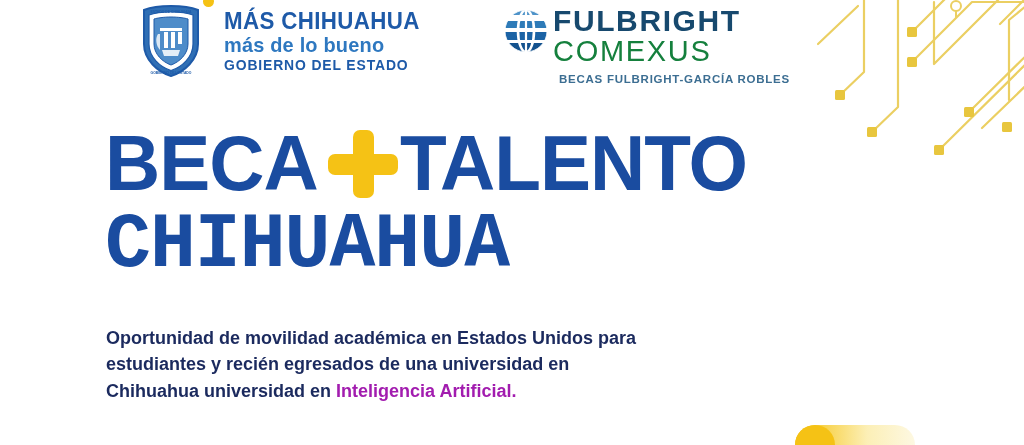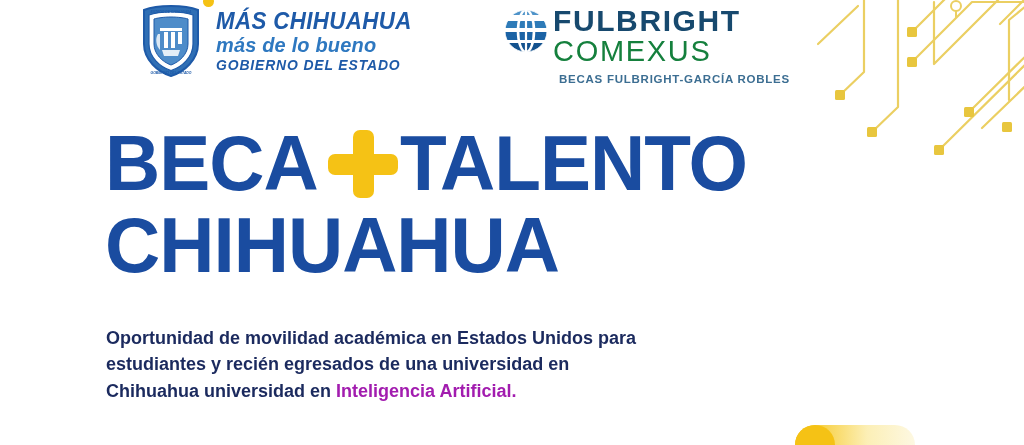--- a/index.html
+++ b/index.html
@@ -45,22 +45,21 @@
   .header {
     position:absolute;
     top:0; left:0; right:0;
     height:100px;
   }
   .logo-gob {
     position:absolute;
     left:140px; top:4px;
     display:flex;
     align-items:center;
-    gap:14px;
-    font-style:italic;
+    gap:22px;
   }
   .shield { width:62px; height:74px; flex:none; }
   .gob-text { padding-top:2px; }
   .gob-l1 {
     font-size:24px; font-weight:bold;
     letter-spacing:0.4px;
     color:#1E5AA8;
     line-height:1.02;
     font-family:"Liberation Sans", sans-serif;
     transform:scaleX(0.93);
@@ -135,21 +134,21 @@
     flex:none;
     margin:0 2px 0 6px;
   }
   .plus-glyph i, .plus-glyph b {
     position:absolute;
     background:#F5C215;
     border-radius:7px;
   }
   .plus-glyph i { left:0; top:24px; width:70px; height:21px; }
   .plus-glyph b { left:24.5px; top:0; width:21px; height:68px; }
-  .hero-line-2 { margin-top:6px; }
+  .hero-line-2 { margin-top:6px;font-family:Liberation Mono, monospace; }
 
   
   .body-copy {
     position:absolute;
     left:106px; top:325px;
     width:818px;
     color:#1B2A5E;
     font-size:18px;
     font-weight:bold;
     line-height:1.46;

